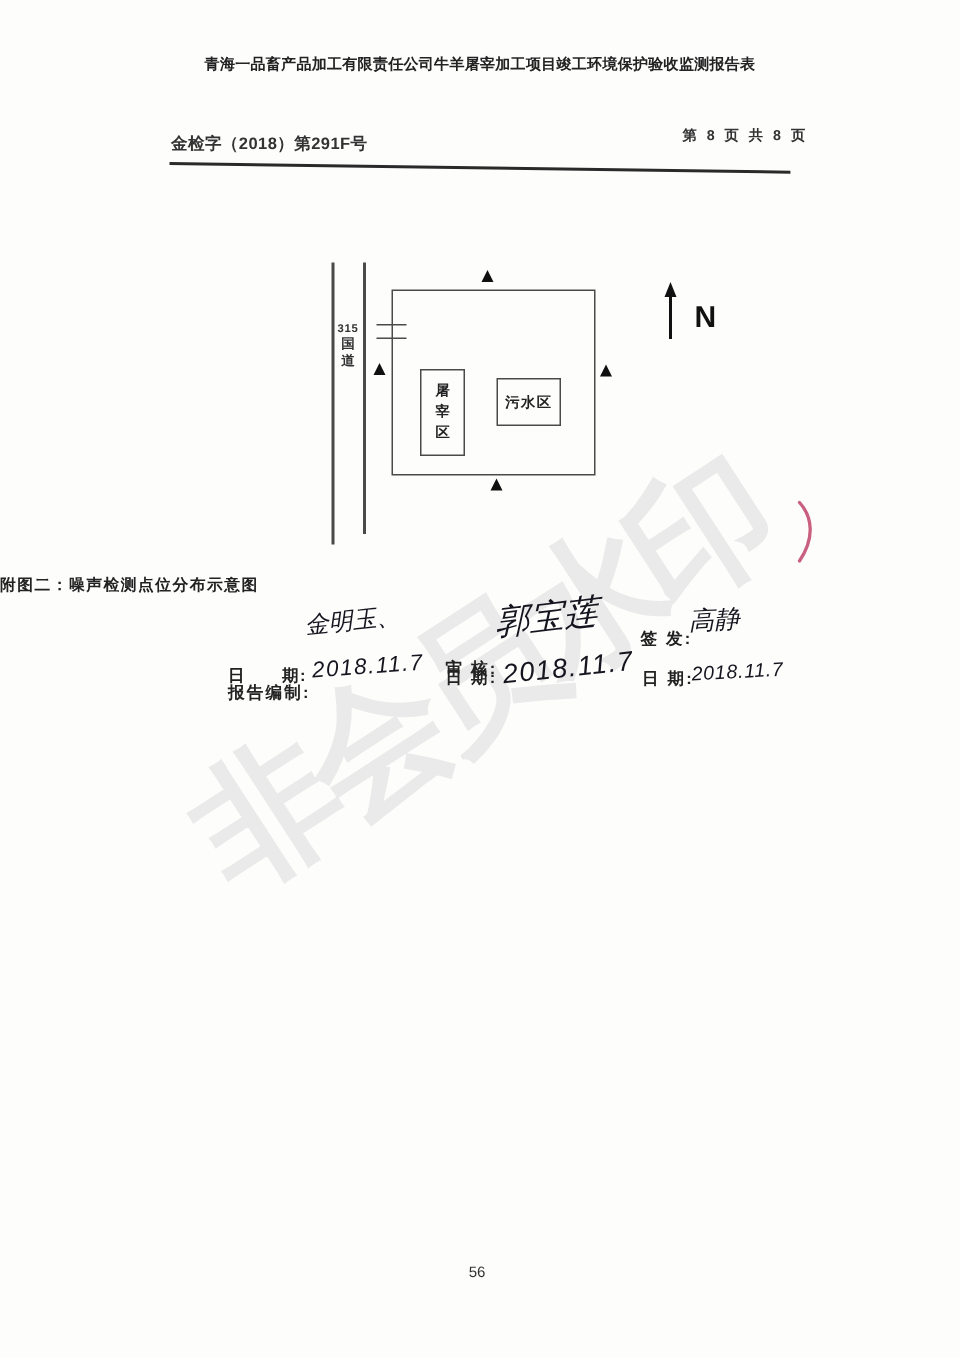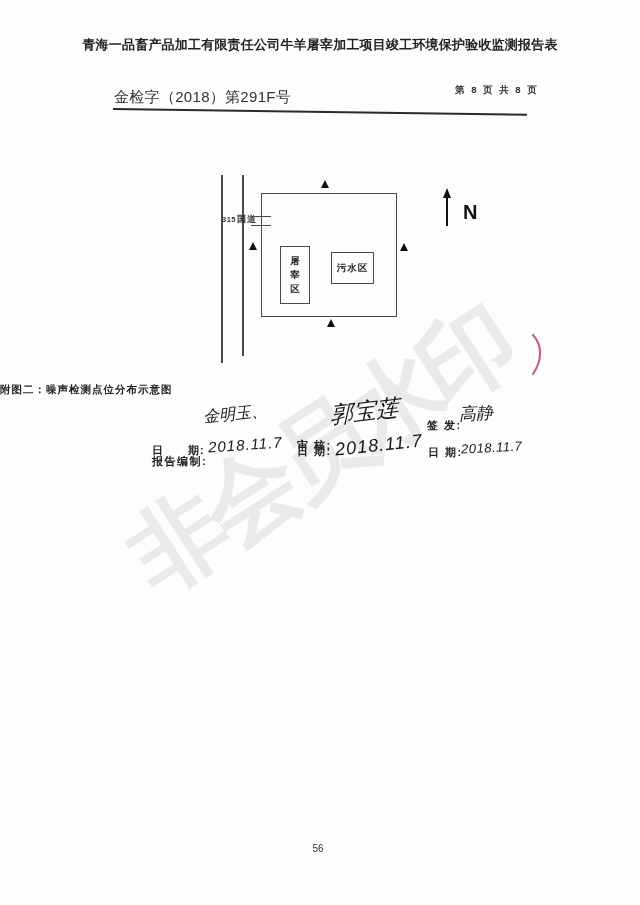--- a/index.html
+++ b/index.html
@@ -20,40 +20,40 @@
     font-size:95px;font-weight:700;letter-spacing:-9px;
     color:#eaeaea;white-space:nowrap;z-index:1;
     user-select:none;
   }
 
   .content{position:absolute;inset:0;z-index:2;}
 
   
   .doc-title{
     position:absolute;top:36px;left:0;right:0;text-align:center;
-    font-size:13px;font-weight:bold;color:#222;letter-spacing:0.2px;
+    font-size:10px;font-weight:bold;color:#222;letter-spacing:0.2px;
   }
   .doc-number{
     position:absolute;top:88px;left:114px;
-    font-size:15px;font-weight:normal;color:#333;letter-spacing:0.3px;
+    font-size:11px;font-weight:bold;color:#333;letter-spacing:0.3px;
   }
   .page-indicator{
     position:absolute;top:84px;left:455px;
     font-size:9.5px;font-weight:bold;color:#333;letter-spacing:2px;
   }
   .header-rule{
     position:absolute;top:108px;left:113px;width:414px;height:2px;
     background:#2a2a2a;transform:rotate(0.8deg);transform-origin:left center;
   }
 
   
   .road-line{position:absolute;width:1.5px;background:#4a4a4a;}
   .road-label{
     position:absolute;left:222px;top:214px;width:20px;
-    display:flex;flex-direction:row;align-items:center;gap:1px;
+    display:flex;flex-direction:column;align-items:center;gap:1px;
     color:#333;font-weight:bold;
   }
   .road-label .num{font-size:7.5px;letter-spacing:0.5px;}
   .road-label .chr{font-size:9px;line-height:10px;}
   .site-rect{
     position:absolute;left:261px;top:193px;width:134px;height:122px;
     border:1.3px solid #4a4a4a;background:transparent;
   }
   .gate-mark{position:absolute;left:251px;width:20px;height:1.4px;background:#4a4a4a;}
   .tri{

